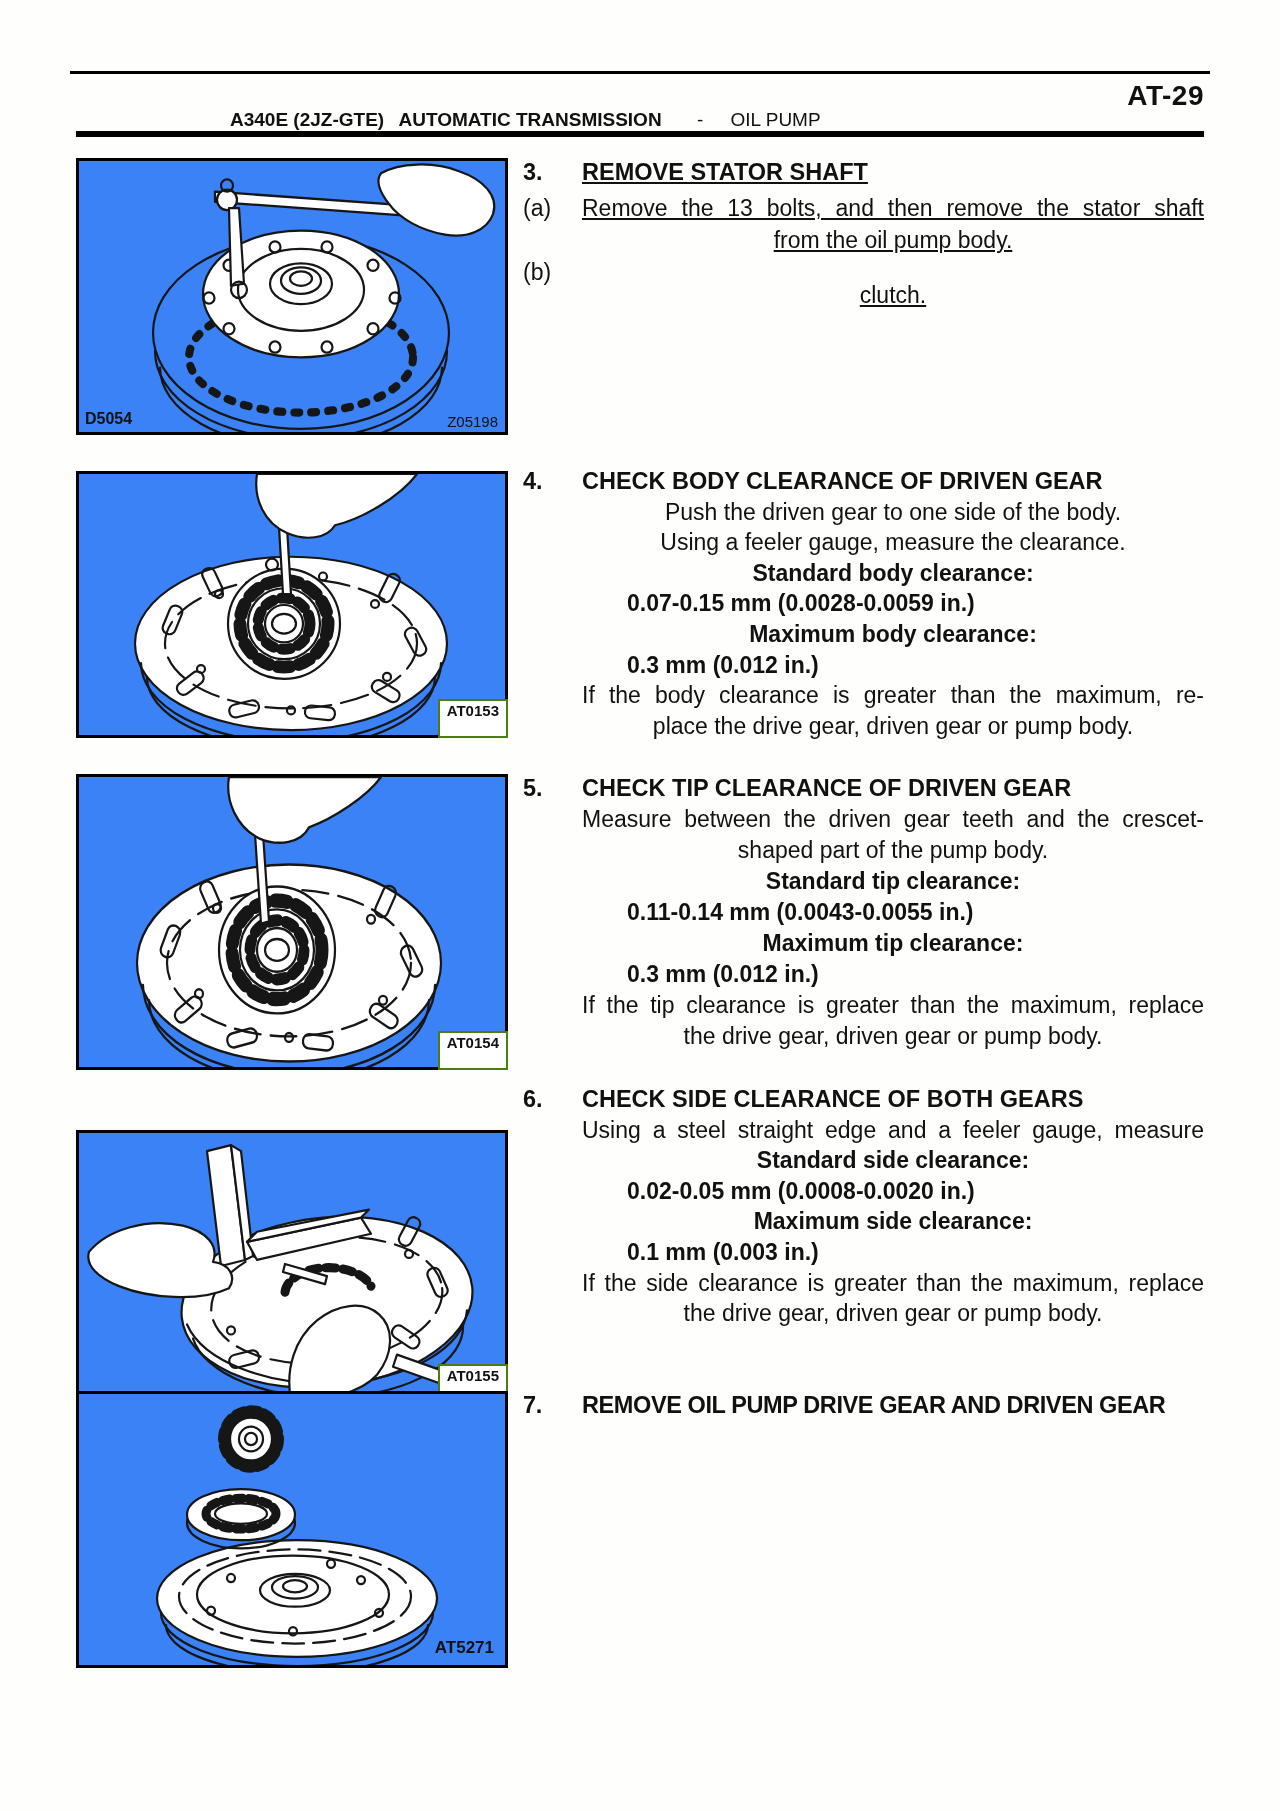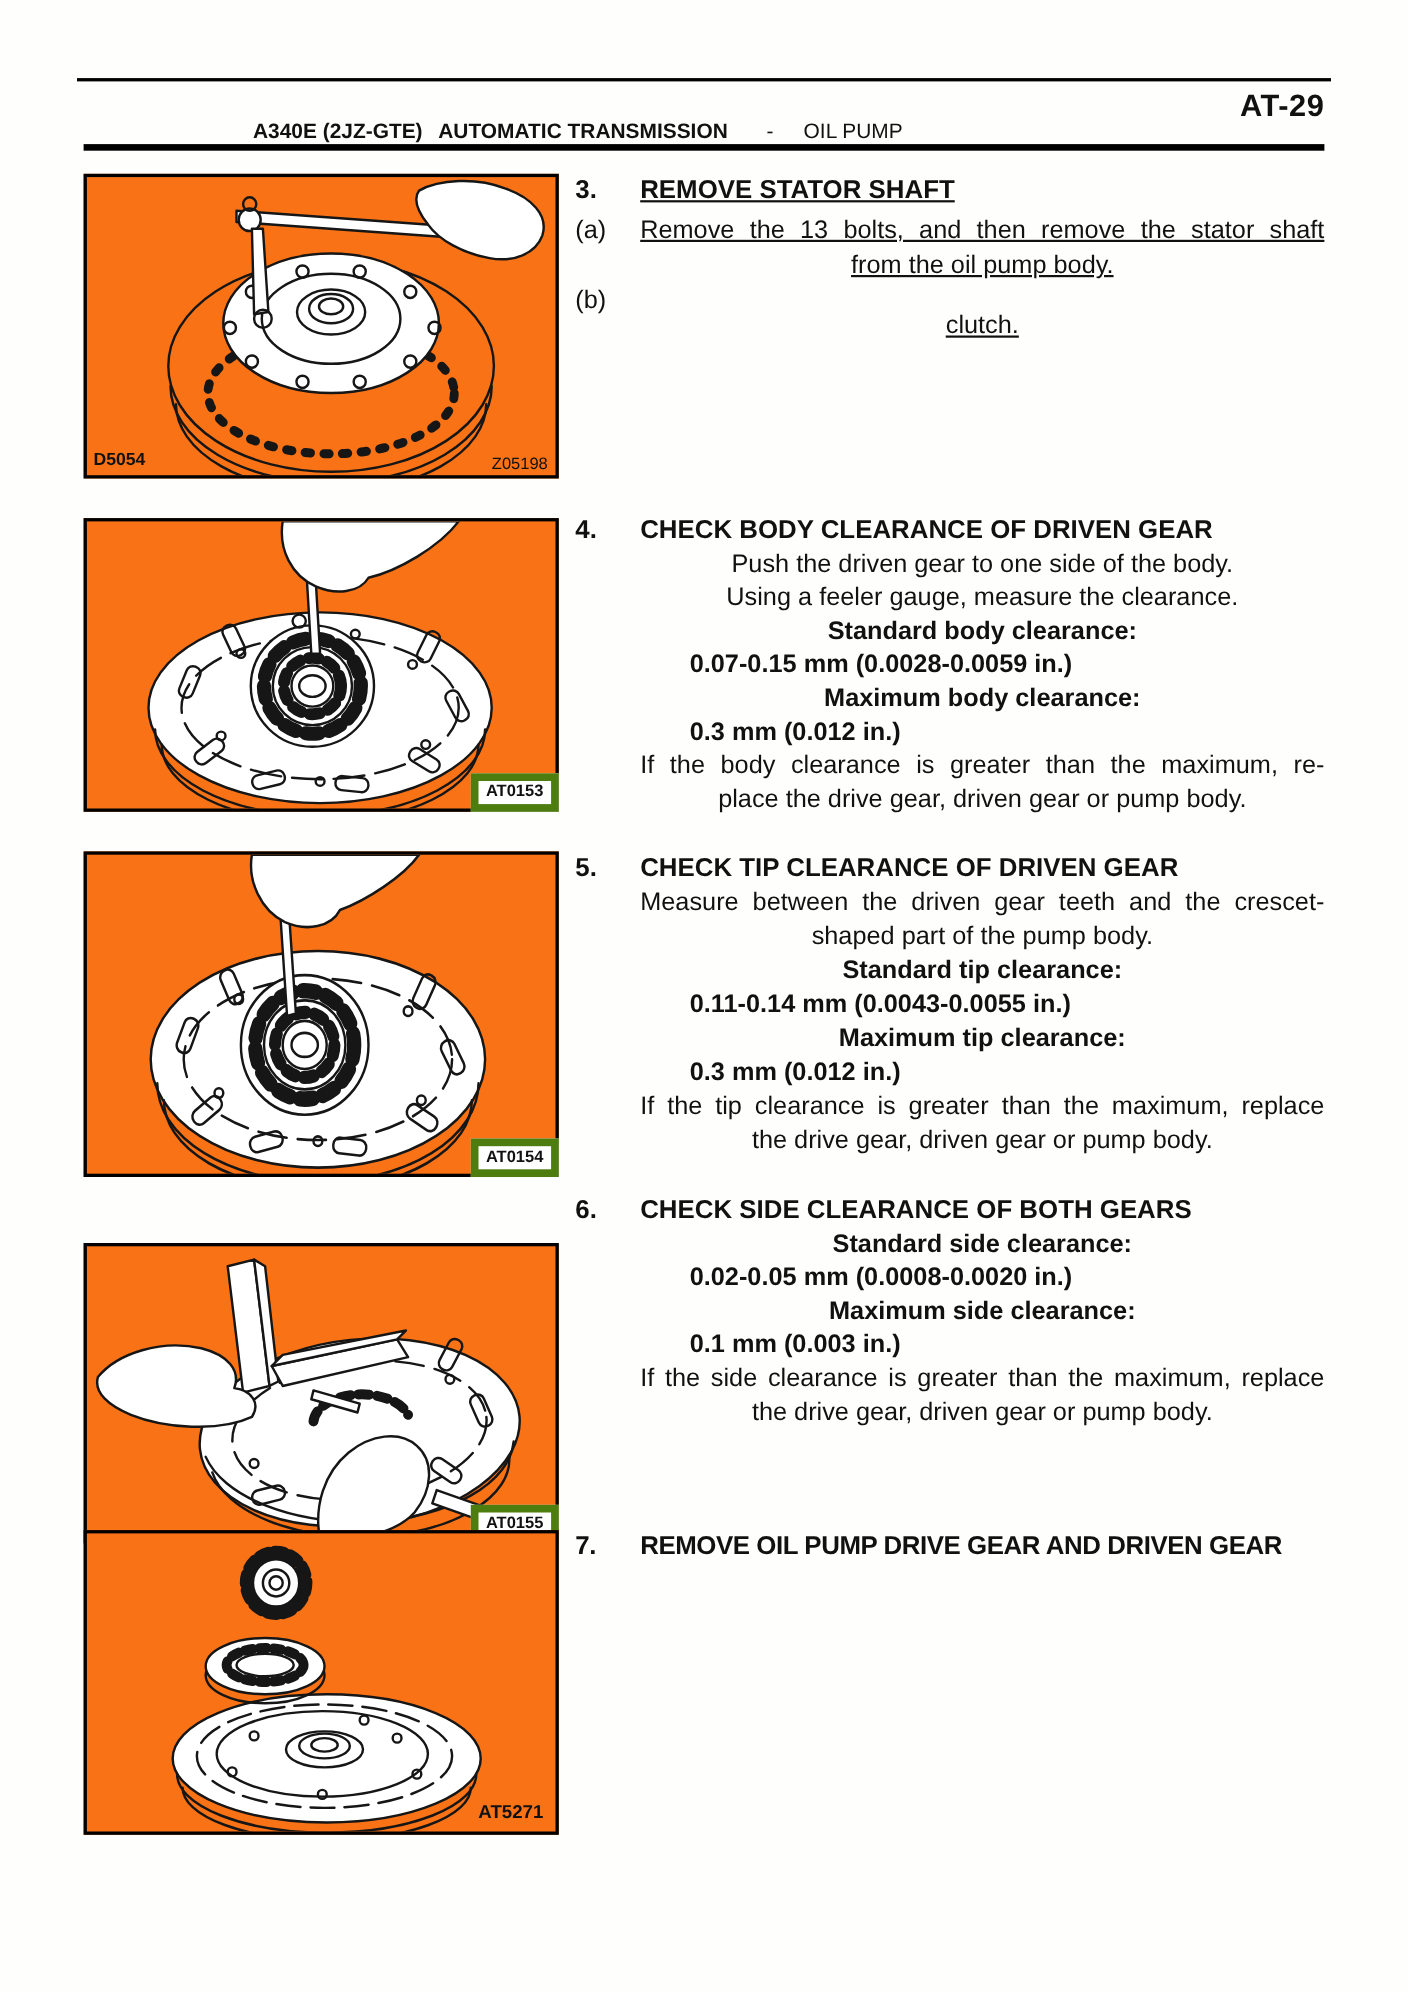--- a/index.html
+++ b/index.html
@@ -13,33 +13,33 @@
   .top-rule { position:absolute; left:70px; top:71px; width:1140px; height:3px; background:#000; }
   .page-num { position:absolute; top:80px; left:1004px; width:200px; text-align:right;
               font-size:28px; font-weight:bold; letter-spacing:.5px; }
   .header-line { position:absolute; top:109px; left:230px; font-size:19px; white-space:nowrap; }
   .hl-bold { font-weight:bold; }
   .hl-sep  { display:inline-block; margin:0 22px 0 30px; }
   .header-rule { position:absolute; left:76px; top:131px; width:1128px; height:6px; background:#000; }
 
   
   .fig { position:absolute; left:76px; width:432px; border:3px solid #000;
-         background:#f97316; box-sizing:border-box; }
+         background:#3b82f6; box-sizing:border-box; }
   #fig1 { top:158px;  height:277px; }
   #fig2 { top:471px;  height:267px; }
   #fig3 { top:774px;  height:296px; }
   #fig4 { top:1084px; height:273px;margin-top:46px; }
   #fig5 { top:1391px; height:277px; }
   .fig svg { position:absolute; left:0; top:0; width:100%; height:100%; }
   .art ellipse, .art circle, .art path, .art line, .art rect, .art polygon {
     stroke:#161616; stroke-width:2.2; fill:none; stroke-linecap:round; stroke-linejoin:round;
   }
   .art .w { fill:#fff; }
-  .fig-code-box { position:absolute; right:-3px; bottom:-3px; border:7px solid #4d7c0f;
-                  background:#fff; padding:0 7px 1px; font-size:15px; font-weight:bold; line-height:20px; }
+  .fig-code-box { position:absolute; right:-3px; bottom:-3px; border:2px solid #4d7c0f;
+                  background:#fff; padding:0 7px 15px; font-size:15px; font-weight:bold; line-height:20px; }
   .fig-code-bl  { position:absolute; left:6px;  bottom:4px; font-size:16px; font-weight:bold; }
   .fig-code-br  { position:absolute; right:7px; bottom:2px; font-size:15px; }
   .fig-code-br5 { position:absolute; right:11px; bottom:7px; font-size:17px; font-weight:bold; }
 
   
   .section { position:absolute; left:523px; width:681px; font-size:23px; line-height:30.6px; }
   #sec3 { top:156px; line-height:32px;text-decoration:underline; }
   #sec3 .sec-head { margin-bottom:4px; }
   #sec4 { top:466px; }
   #sec5 { top:773px; line-height:31px; }
@@ -296,20 +296,21 @@
     <div class="line l-ind bold"><span>Maximum tip clearance:</span></div>
     <div class="line l-val bold"><span>0.3 mm (0.012 in.)</span></div>
     <div class="line l-ind just"><span>If the tip clearance is greater than the maximum, replace</span></div>
     <div class="line l-ind"><span>the drive gear, driven gear or pump body.</span></div>
   </div>
 
   <div class="section" id="sec6">
     <div class="sec-head">
       <span class="sec-num">6.</span><span>CHECK SIDE CLEARANCE OF BOTH GEARS</span>
     </div>
+    <div class="line l-ind just"><span>Using a steel straight edge and a feeler gauge, measure</span></div>
     <div class="line l-ind bold"><span>Standard side clearance:</span></div>
     <div class="line l-val bold"><span>0.02-0.05 mm (0.0008-0.0020 in.)</span></div>
     <div class="line l-ind bold"><span>Maximum side clearance:</span></div>
     <div class="line l-val bold"><span>0.1 mm (0.003 in.)</span></div>
     <div class="line l-ind just"><span>If the side clearance is greater than the maximum, replace</span></div>
     <div class="line l-ind"><span>the drive gear, driven gear or pump body.</span></div>
   </div>
 
   <div class="section" id="sec7">
     <div class="sec-head tight">

